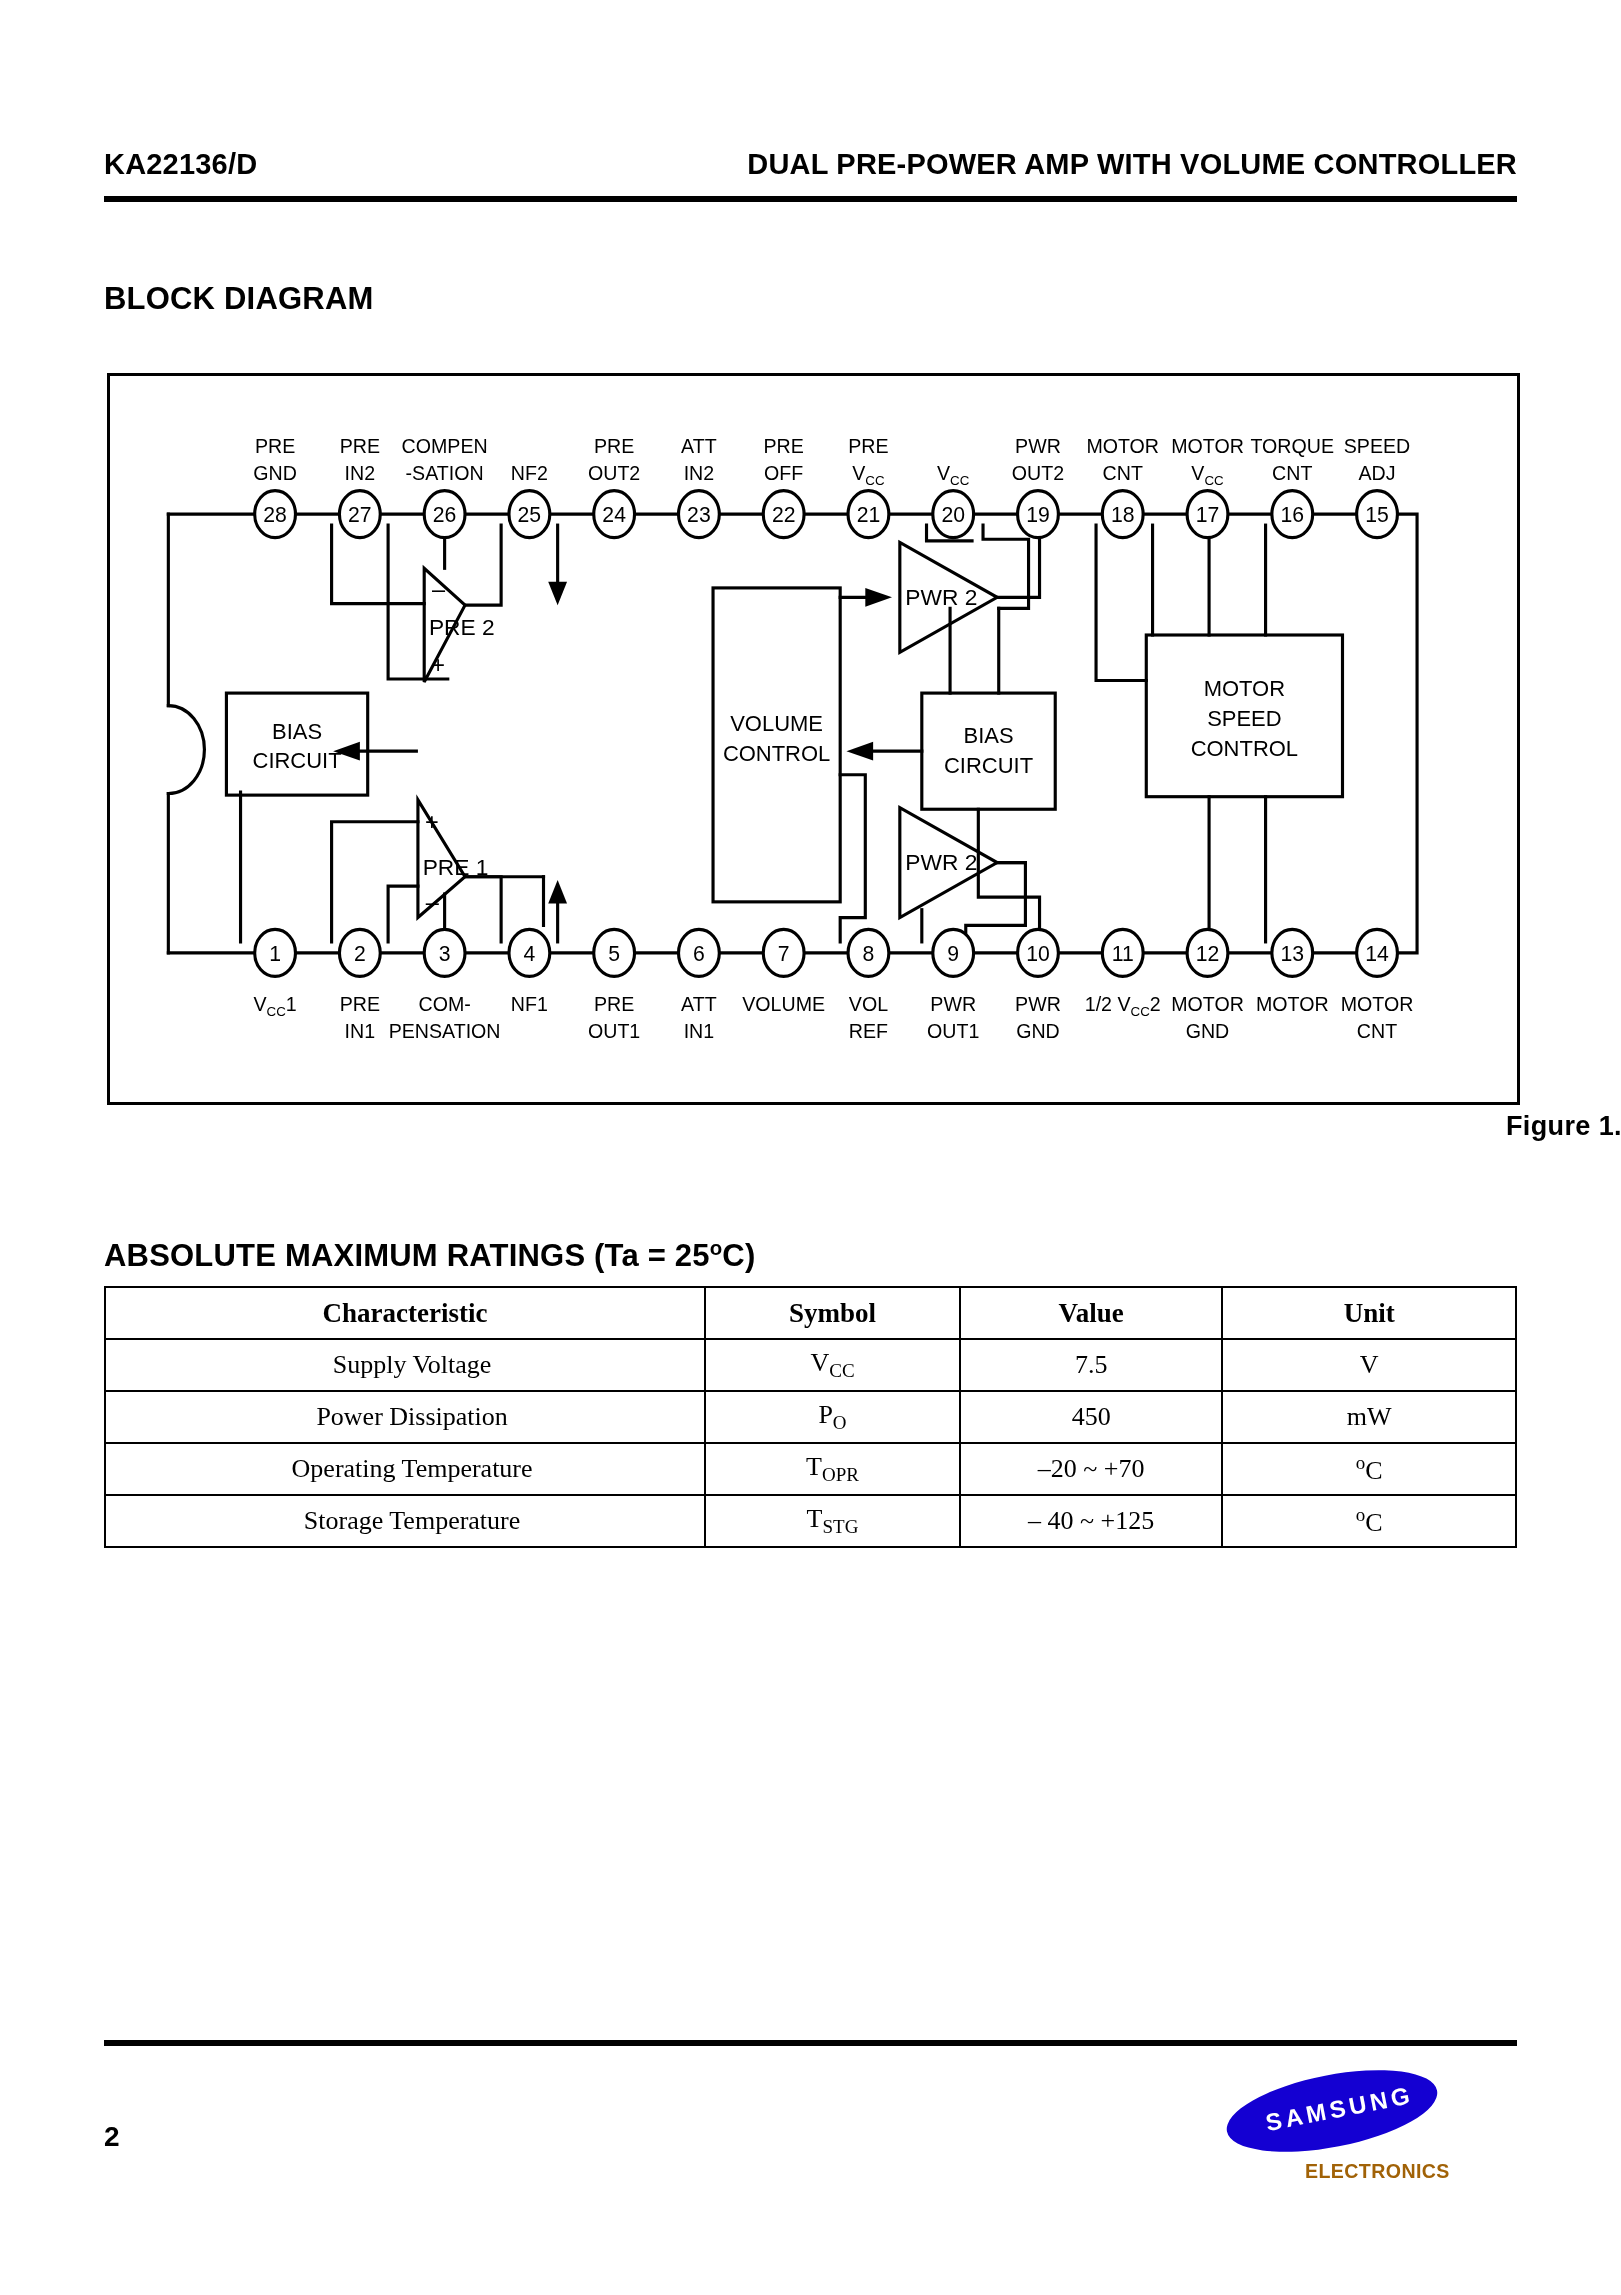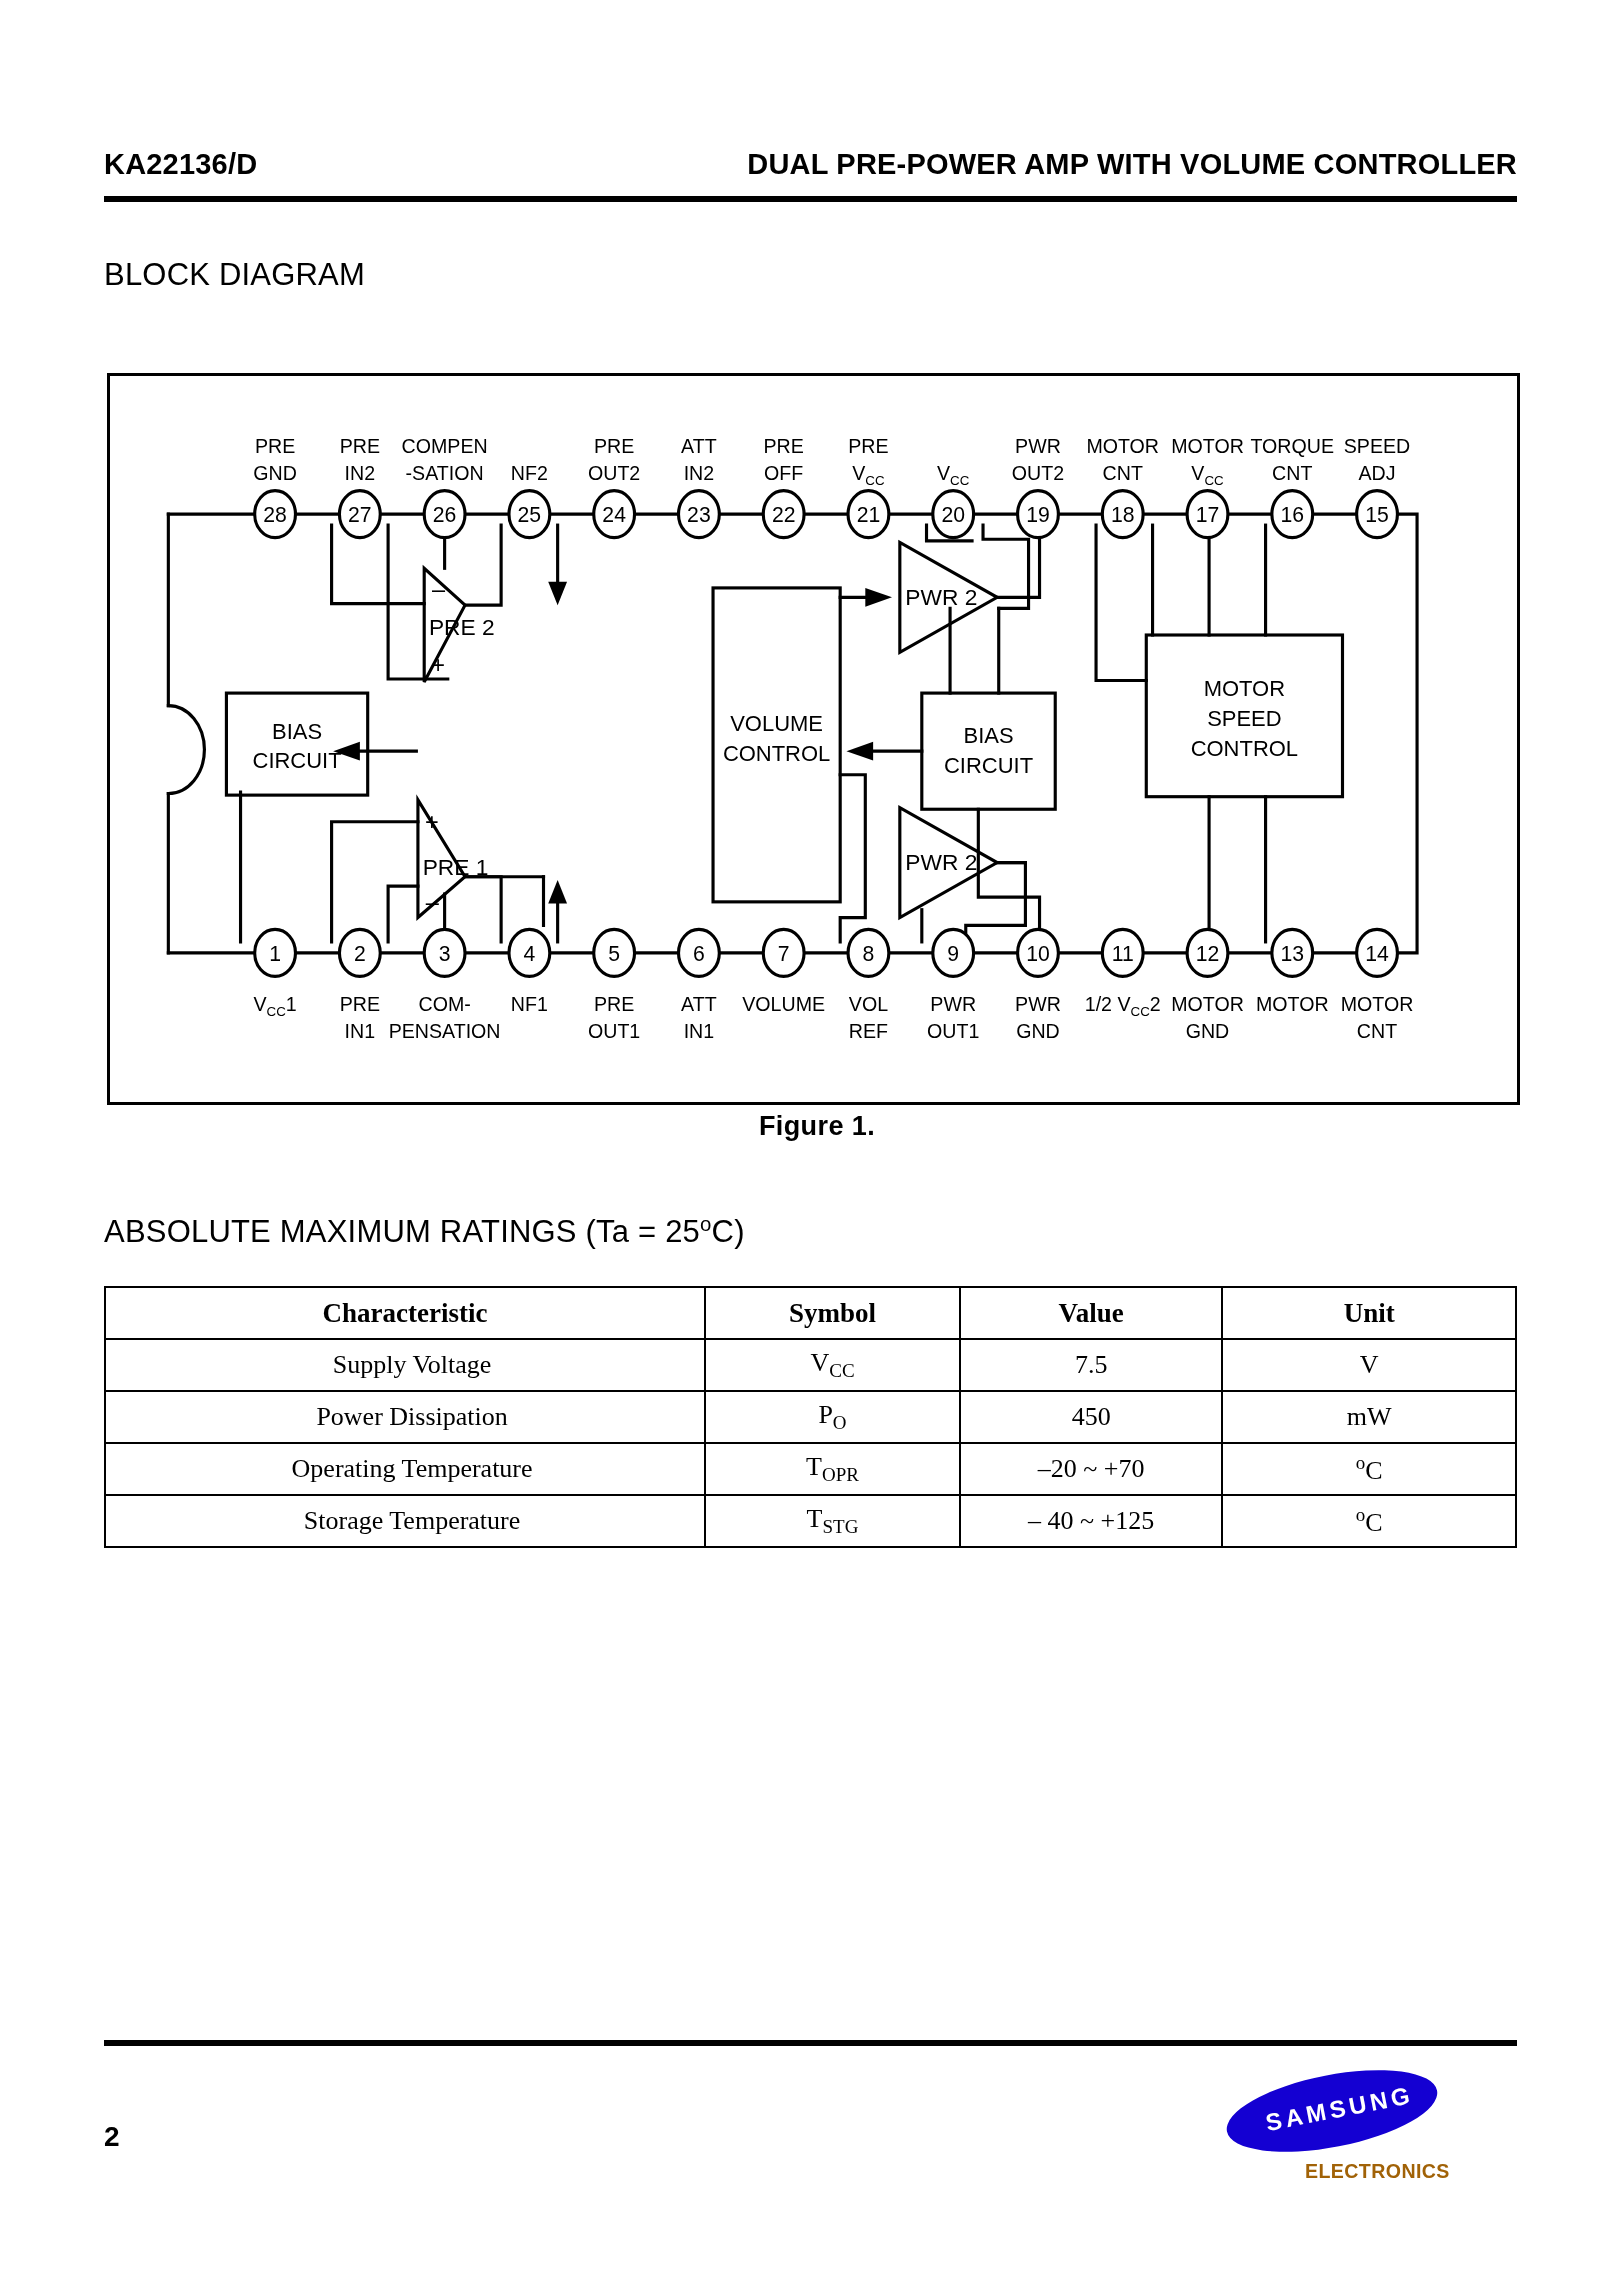--- a/index.html
+++ b/index.html
@@ -13,34 +13,34 @@
   .page{position:absolute;inset:0;padding-left:18px;}
 
   
   .hdr{position:absolute;left:104px;top:148px;width:1413px;height:47px;}
   .hdr-left{position:absolute;left:0;top:0;font-size:29px;font-weight:bold;letter-spacing:0.2px;}
   .hdr-right{position:absolute;right:0;top:0;font-size:29px;font-weight:bold;letter-spacing:0.2px;white-space:nowrap;}
   .rule-top{position:absolute;left:104px;top:196px;width:1413px;height:5.5px;background:#000;}
   .rule-bot{position:absolute;left:104px;top:2040px;width:1413px;height:5.5px;background:#000;}
 
   
-  .sect{position:absolute;font-size:31px;font-weight:normal;letter-spacing:0.2px;white-space:nowrap;}
+  .sect{position:absolute;font-size:31px;font-weight:bold;letter-spacing:0.2px;white-space:nowrap;margin-top:24px;}
   #sect-block{left:104px;top:257px;}
   #sect-ratings{left:104px;top:1213px;}
   .sup{font-size:20.4px;vertical-align:super;}
 
   
   .diagram-frame{
     position:absolute;left:107px;top:373px;width:1407px;height:726px;
     border:3.1px solid #000;background:#fff;
   }
   .dg{position:absolute;left:0;top:0;width:1407px;height:726px;}
 
   
-  .figcap{position:absolute;left:0;right:0;top:1111px;text-align:center;font-size:27px;font-weight:bold;letter-spacing:0.4px;margin-left:12px;}
+  .figcap{position:absolute;left:0;right:0;top:1111px;text-align:right;font-size:27px;font-weight:bold;letter-spacing:0.4px;margin-left:12px;}
 
   
   .tbl{position:absolute;left:104px;top:1286px;width:1413px;border-collapse:collapse;}
   .tbl td,.tbl th{border:2.4px solid #000;font-size:26px;font-weight:normal;padding:0;height:50px;vertical-align:middle;font-family:Liberation Serif, serif;}
   .tbl th{font-weight:bold;text-align:center;font-size:27px;}
   .tbl td.c-char{text-align:center;padding-left:14px;}
   .tbl td.c-ctr{text-align:center;}
   .col-char{width:601px;} .col-sym{width:255px;} .col-val{width:263px;} .col-unit{width:294px;}
   .sub{font-size:19px;vertical-align:sub;}
   .deg{font-size:19px;vertical-align:super;}

